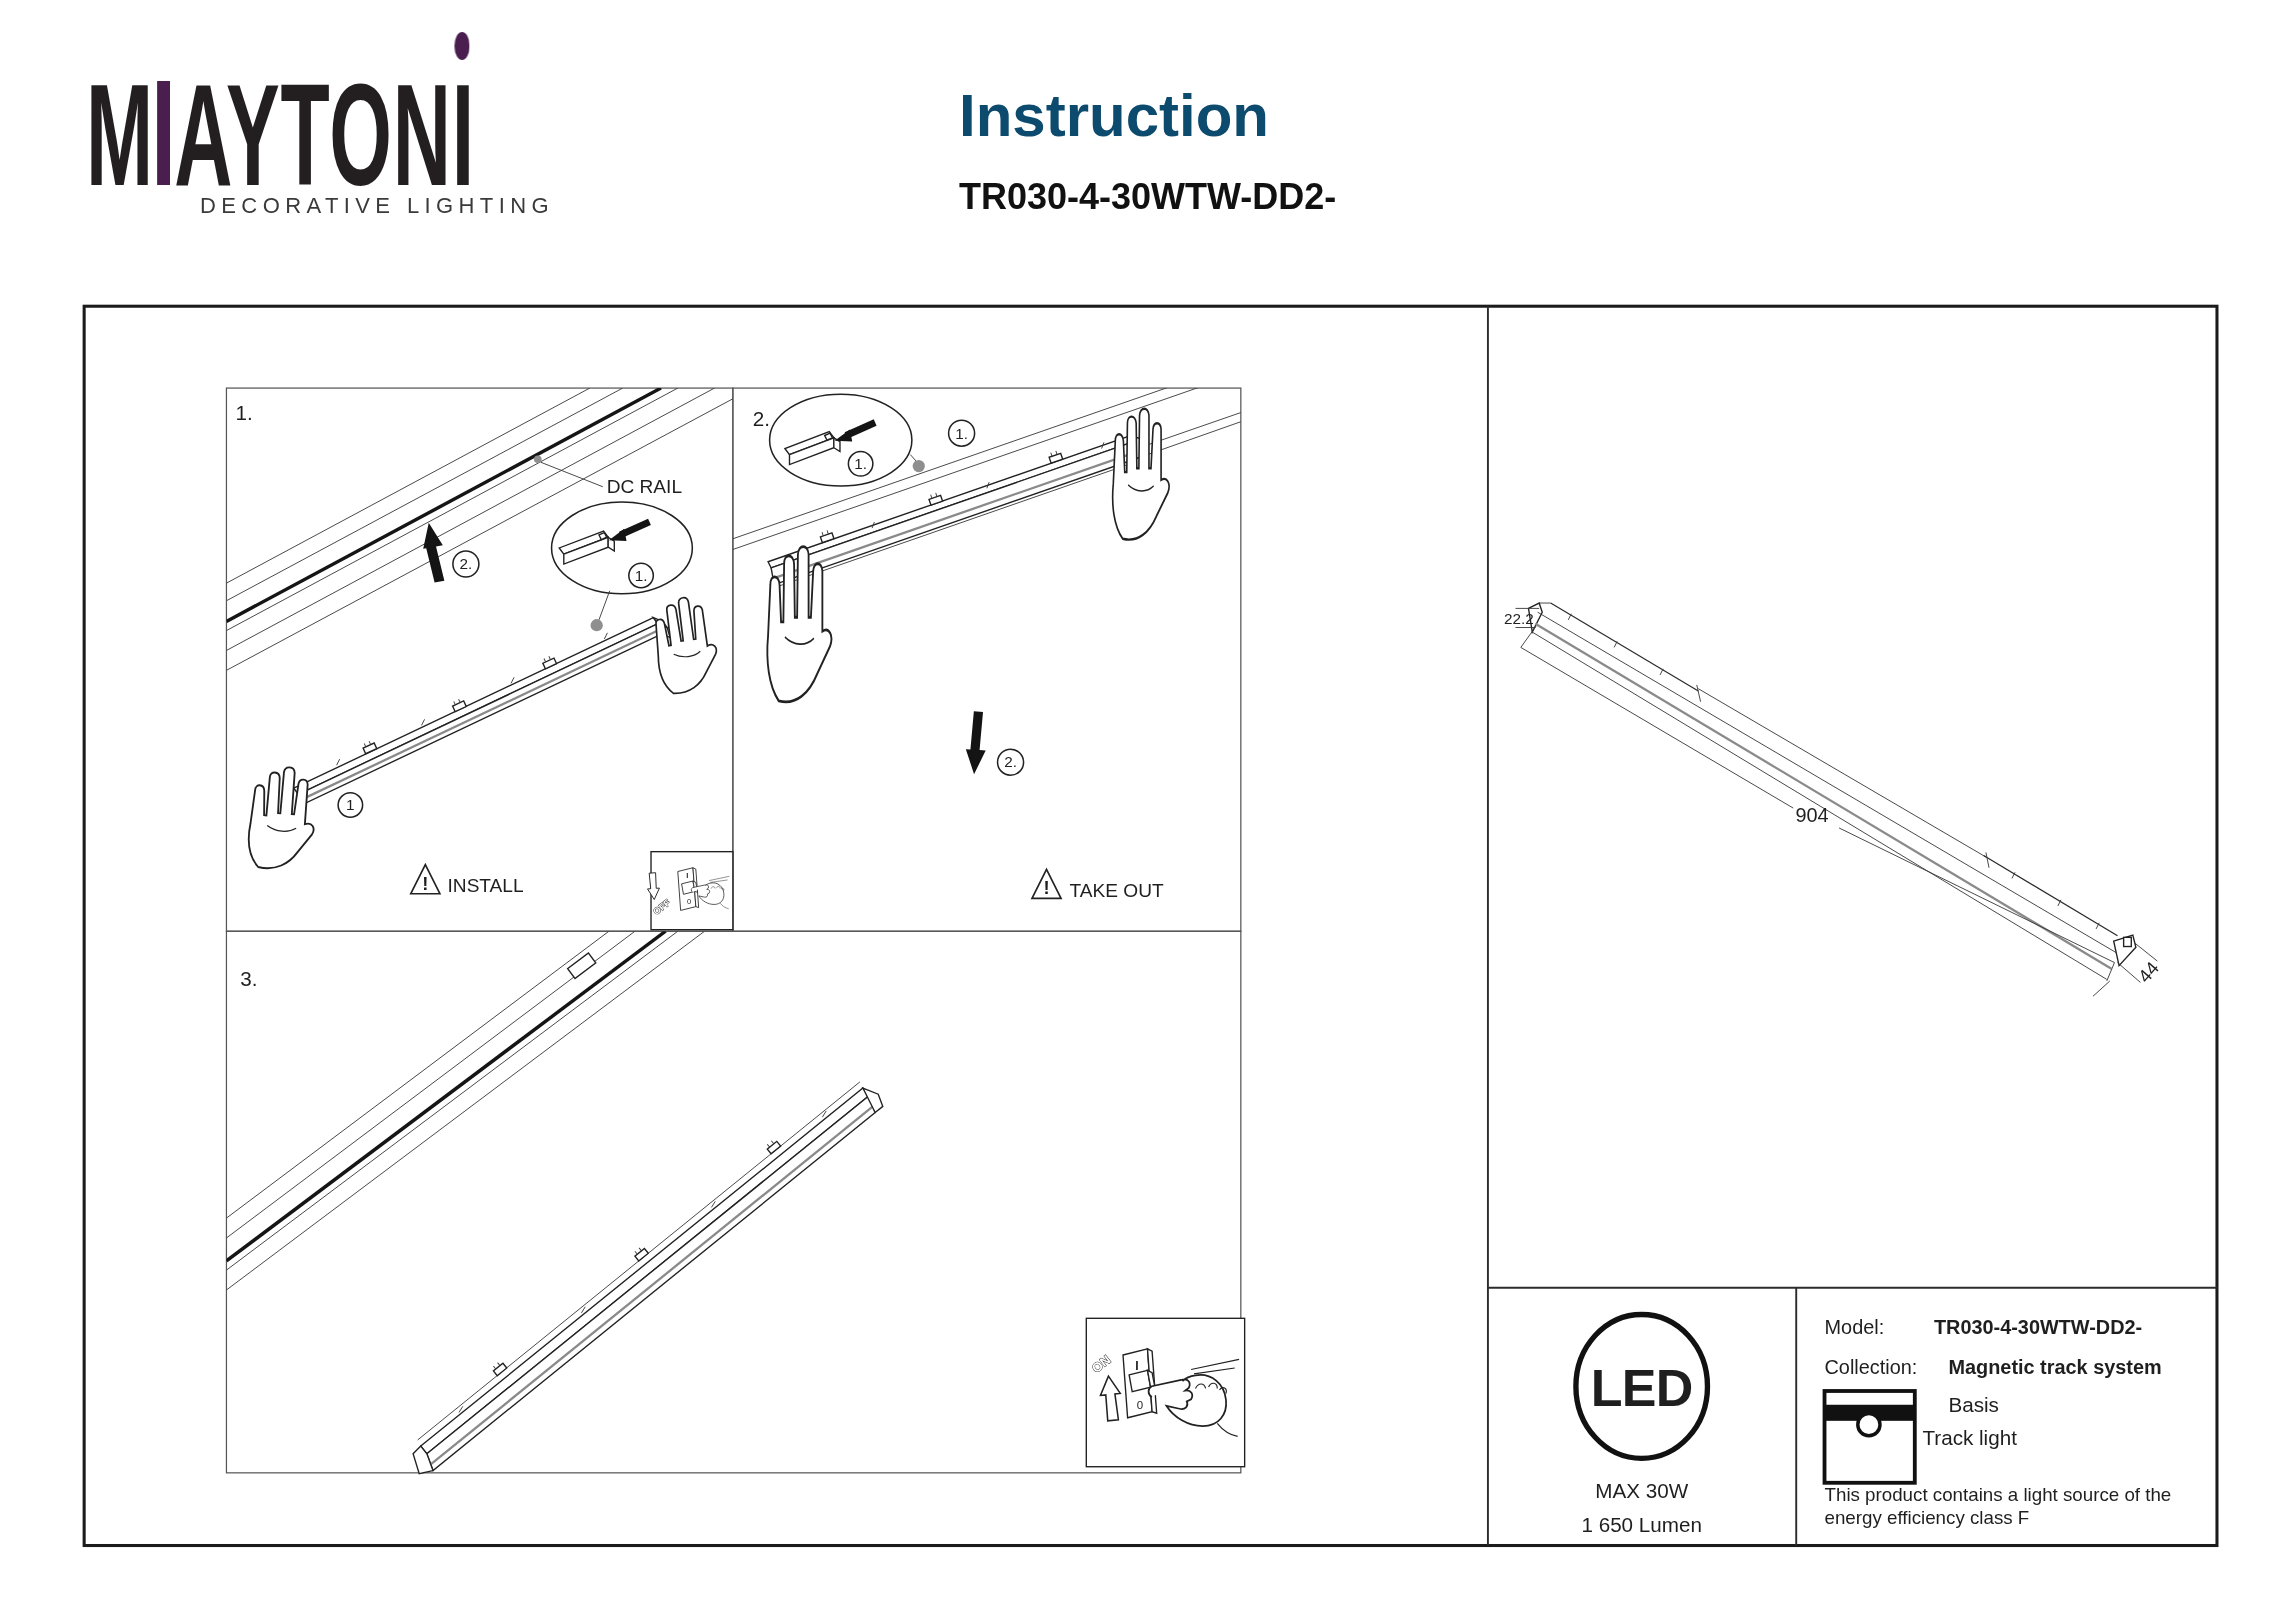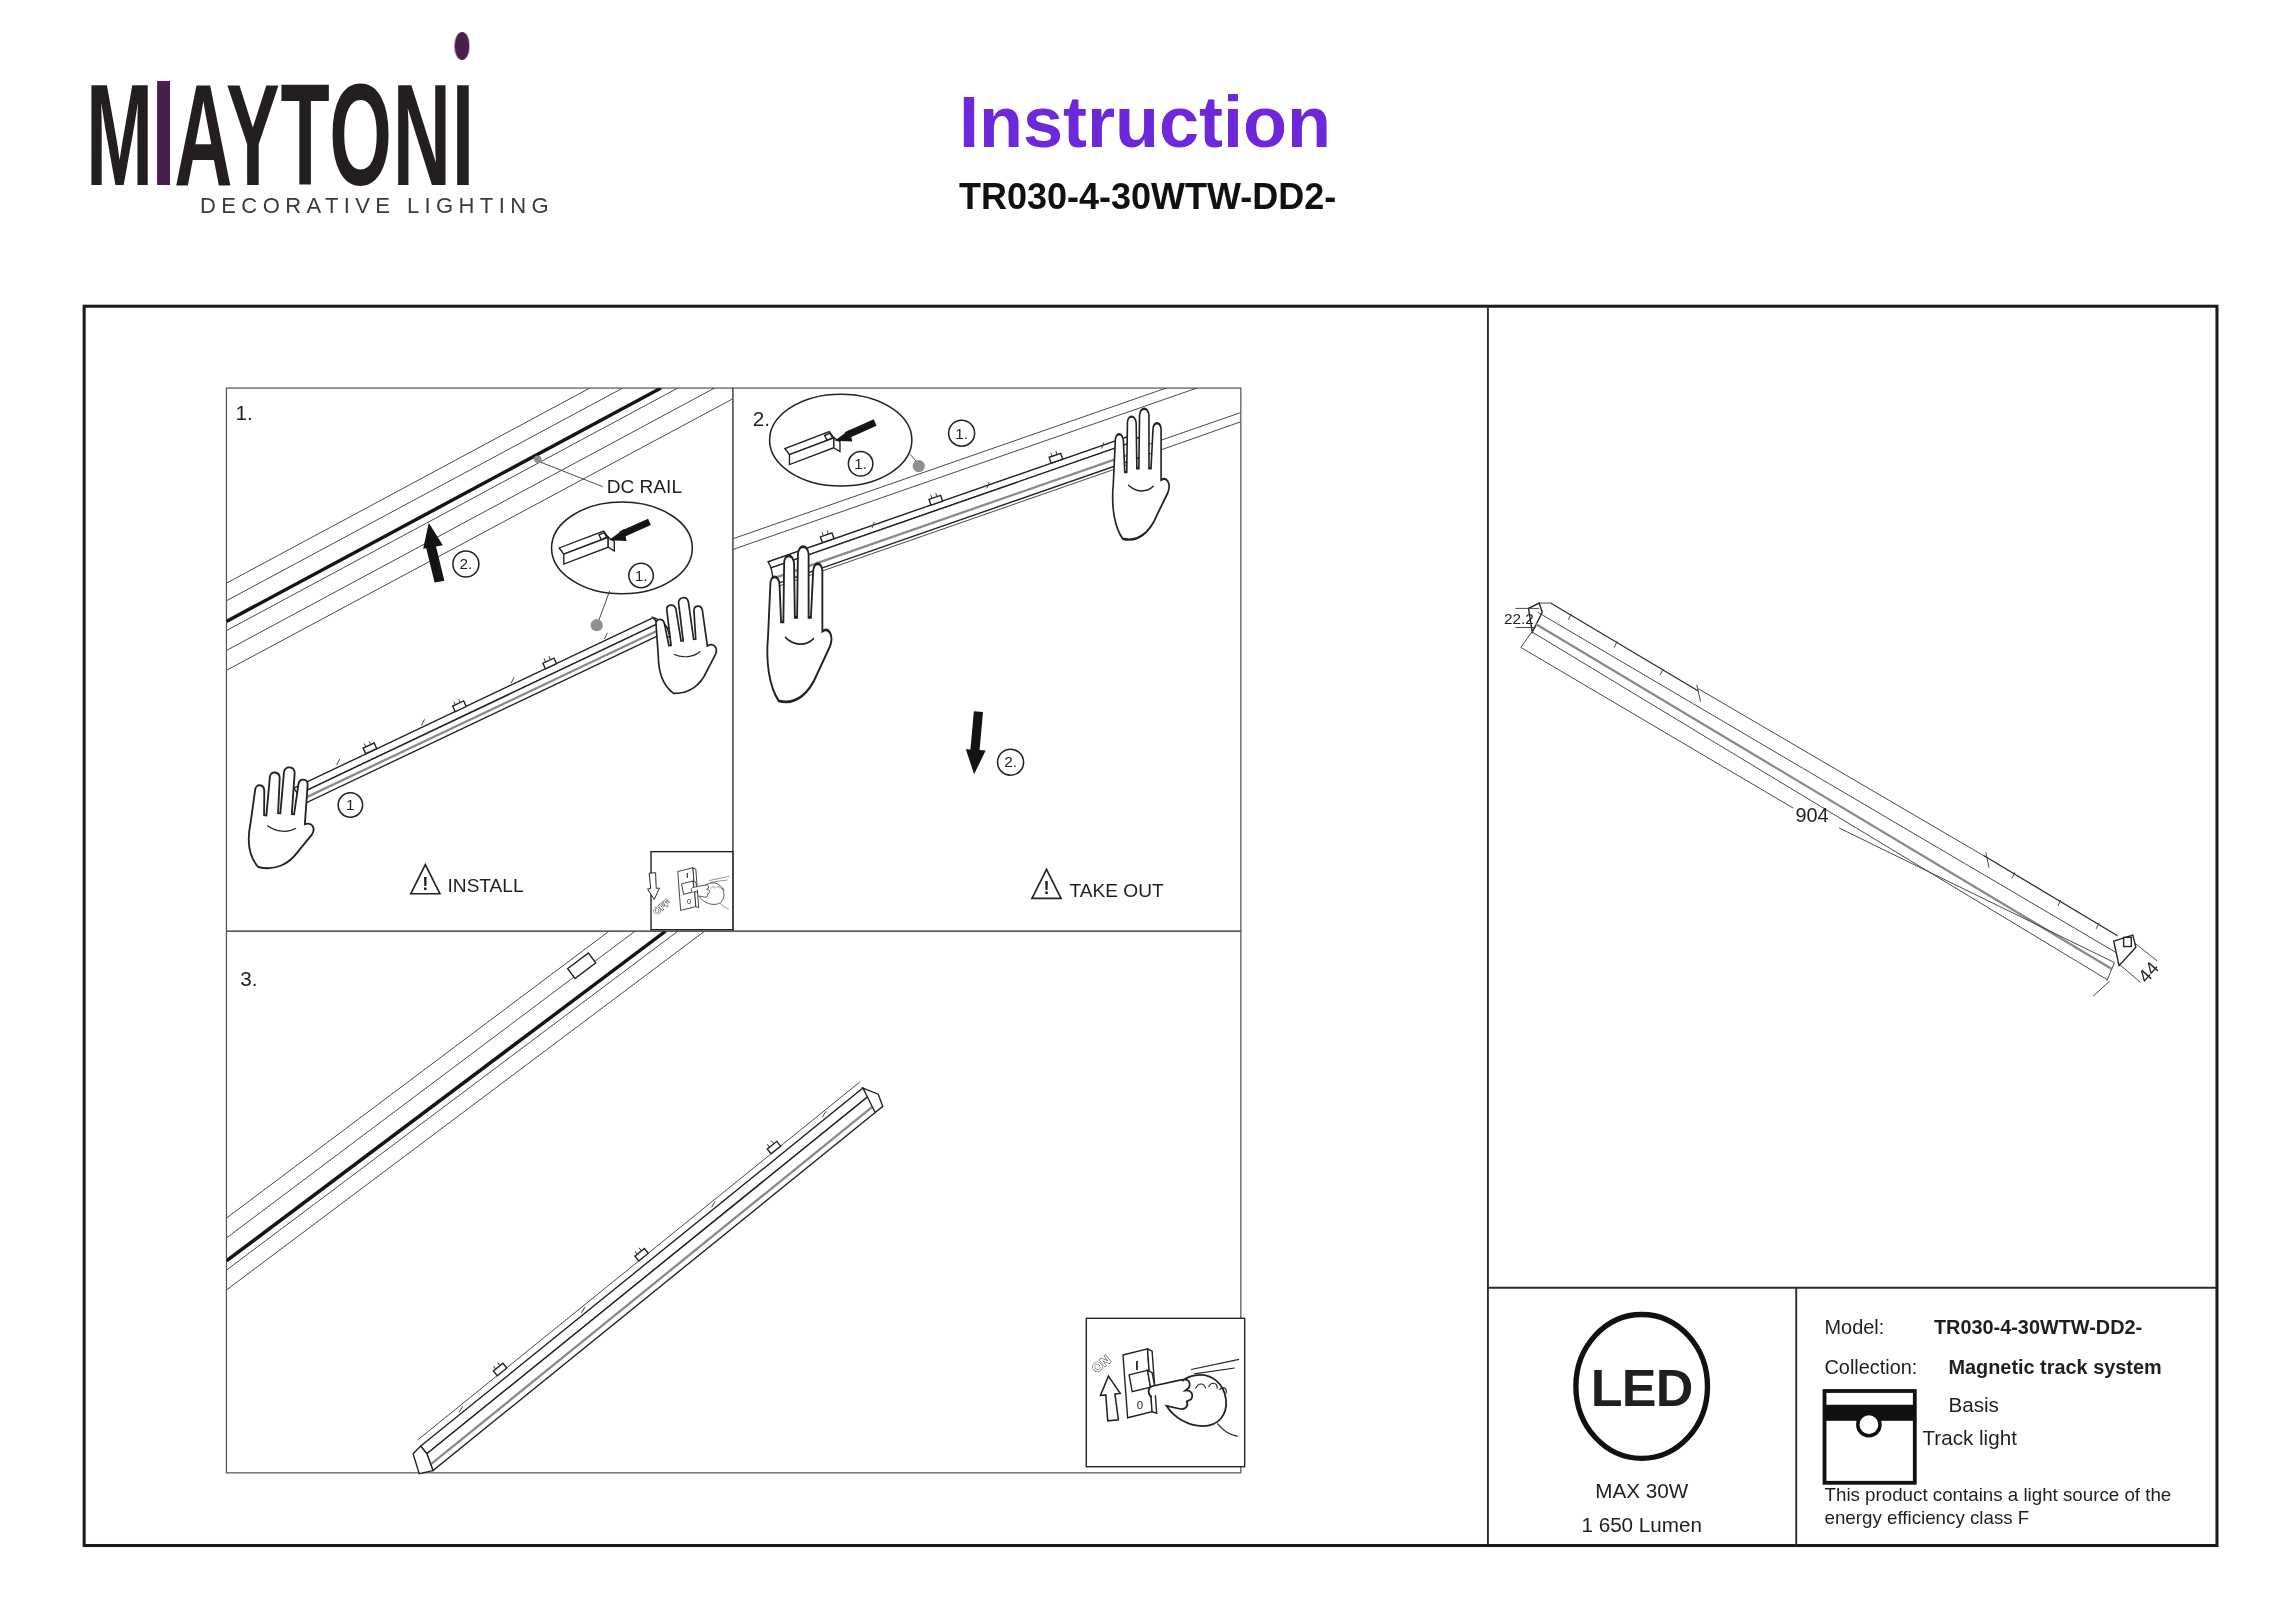--- a/index.html
+++ b/index.html
@@ -6,21 +6,21 @@
   body{width:2295px;height:1623px;position:relative;font-family:"Liberation Sans",sans-serif;color:#1f1f1f;}
   .abs{position:absolute;}
   
   .logo{left:86px;top:64px;width:471px;height:158px;text-align:center;}
   .logo-word{font-weight:bold;font-size:144px;line-height:144px;letter-spacing:1.5px;
              transform:scaleX(0.56);transform-origin:0 0;white-space:nowrap;color:#231f20;}
   .pbar{display:inline-block;width:23px;height:104px;background:var(--purple);margin:0 7.7px 0 5.4px;}
   .iwrap{position:relative;display:inline-block;}
   .idot{position:absolute;top:-32px;left:4.6px;width:27.5px;height:27.5px;border-radius:50%;background:var(--purple);}
   .tagline{left:86px;top:193px;width:468px;text-align:right;font-size:22px;letter-spacing:5.4px;color:#3a3a3a;}
-  .title{left:959px;top:86px;font-size:72px;font-weight:bold;color:#6d28d9;line-height:1;}
+  .title{left:959px;top:86px;font-size:60px;font-weight:bold;color:#0c4a6e;line-height:1;}
   .subtitle{left:959px;top:179px;font-size:36px;font-weight:bold;color:#111;line-height:1;}
   
   svg text{font-family:"Liberation Sans",sans-serif;fill:#1f1f1f;}
   .ln{stroke:#2a2a2a;stroke-width:1.6;fill:none;}
   .thin{stroke:#3a3a3a;stroke-width:1.2;fill:none;}
   .dark{stroke:#151515;stroke-width:4.5;fill:none;}
   .lens{stroke:#8a8a8a;stroke-width:3;fill:none;}
   .panel{stroke:#555;stroke-width:1.6;fill:none;}
   .divline{stroke:#2c2c2c;stroke-width:2.5;}
   .wht{fill:#fff;stroke:#222;stroke-width:1.8;}

